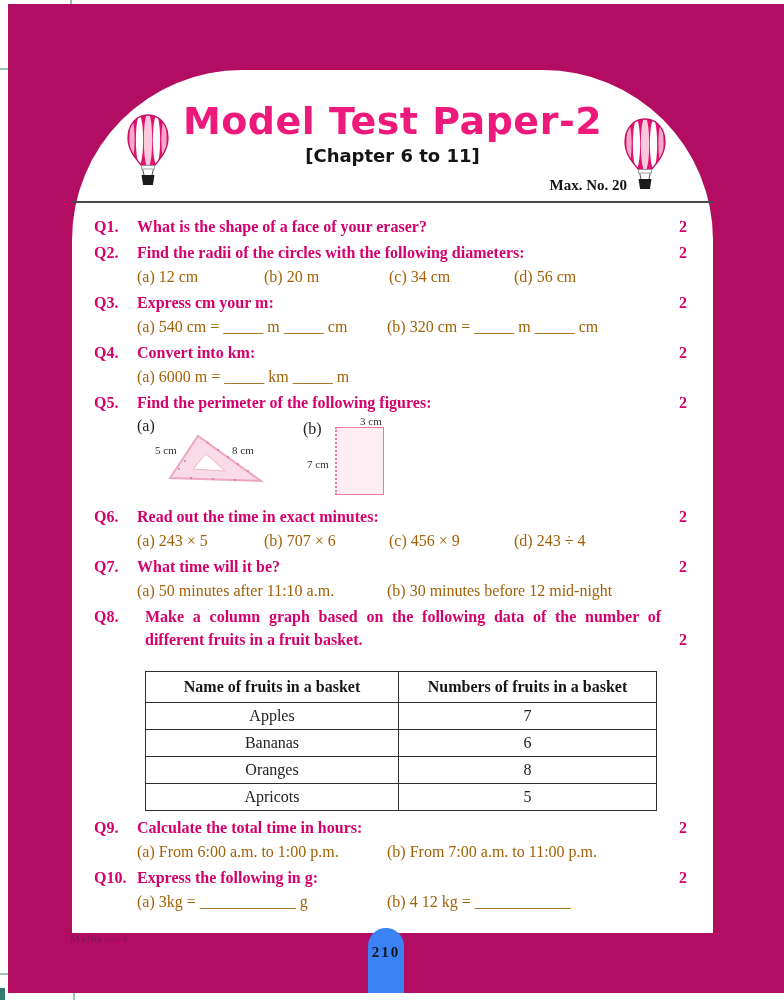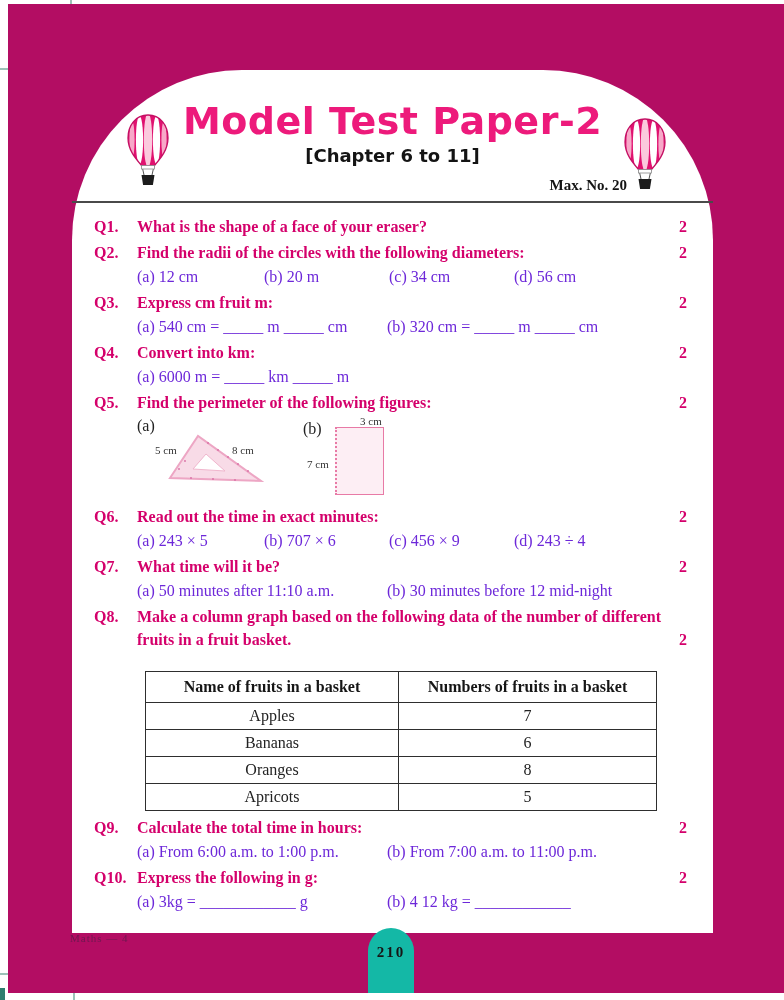--- a/index.html
+++ b/index.html
@@ -38,29 +38,29 @@
   }
   .balloon { position:absolute; width:46px; height:76px; }
   .balloon.left  { left:53px;  top:44px; }
   .balloon.right { left:550px; top:48px; }
 
   .questions { padding:9px 26px 0 22px; }
   .q { display:flex; align-items:baseline; line-height:23px; margin-top:3px; }
   .qnum  { flex:none; width:43px; font-weight:bold; color:#d4006b; font-size:16px; }
   .qtext { flex:1; font-weight:bold; color:#d4006b; font-size:16px; }
   .marks { flex:none; width:18px; text-align:right; font-weight:bold; color:#d4006b; font-size:16px; }
-  .q.two-line { position:relative; }
+  .q.two-line { position:relative;gap:8px; }
   .q.two-line .qtext { text-align:justify; padding-right:26px; }
   .marks-abs {
     position:absolute; right:0; bottom:0; width:18px; text-align:right;
     font-weight:bold; color:#d4006b; font-size:16px;
   }
   .opts {
     margin:1px 0 2px 43px; display:grid;
-    font-size:16px; color:#6d28d9; line-height:23px;
+    font-size:16px; color:#a16207; line-height:23px;
   }
   .cols4 { grid-template-columns:127px 125px 125px auto; }
   .cols2 { grid-template-columns:250px auto; }
 
   
   .figs { position:relative; margin-left:43px; height:88px; font-size:16px; color:#222; }
   .fig-a-label { position:absolute; left:0;   top:3px; }
   .fig-b-label { position:absolute; left:166px; top:6px; }
   .tri-svg { position:absolute; left:26px; top:17px; }
   .dim { position:absolute; font-size:11px; color:#333; }
@@ -82,22 +82,22 @@
     border:1.6px solid #2e2e2e; text-align:center; padding:0;
   }
   .fruit-table th { height:30px; font-size:16px; color:#161616; }
   .fruit-table td { height:26px; }
 
   .footer-note {
     position:absolute; left:62px; top:928px; font-size:11px;
     color:rgba(35,35,60,0.45); letter-spacing:1px;
   }
   .page-tab {
-    position:absolute; left:360px; top:924px; width:46px; height:65px;
-    background:#14b8a6; border-radius:23px 23px 0 0; text-align:center;
+    position:absolute; left:360px; top:924px; width:36px; height:65px;
+    background:#3b82f6; border-radius:23px 23px 0 0; text-align:center;
   }
   .page-tab span {
     display:inline-block; margin-top:16px; font-weight:bold; font-size:15px;
     letter-spacing:2px; color:#161616;
   }
 </style>
 </head>
 <body>
 
 <div class="crop" style="left:70px; top:0; width:2px; height:16px;"></div>
@@ -175,21 +175,21 @@
       </div>
       <div class="opts cols4">
         <span>(a) 12 cm</span>
         <span>(b) 20 m</span>
         <span>(c)  34 cm</span>
         <span>(d) 56 cm</span>
       </div>
 
       <div class="q">
         <span class="qnum">Q3.</span>
-        <span class="qtext">Express cm fruit m:</span>
+        <span class="qtext">Express cm your m:</span>
         <span class="marks">2</span>
       </div>
       <div class="opts cols2">
         <span>(a) 540 cm = _____ m _____ cm</span>
         <span>(b) 320 cm = _____ m _____ cm</span>
       </div>
 
       <div class="q">
         <span class="qnum">Q4.</span>
         <span class="qtext">Convert into km:</span>

